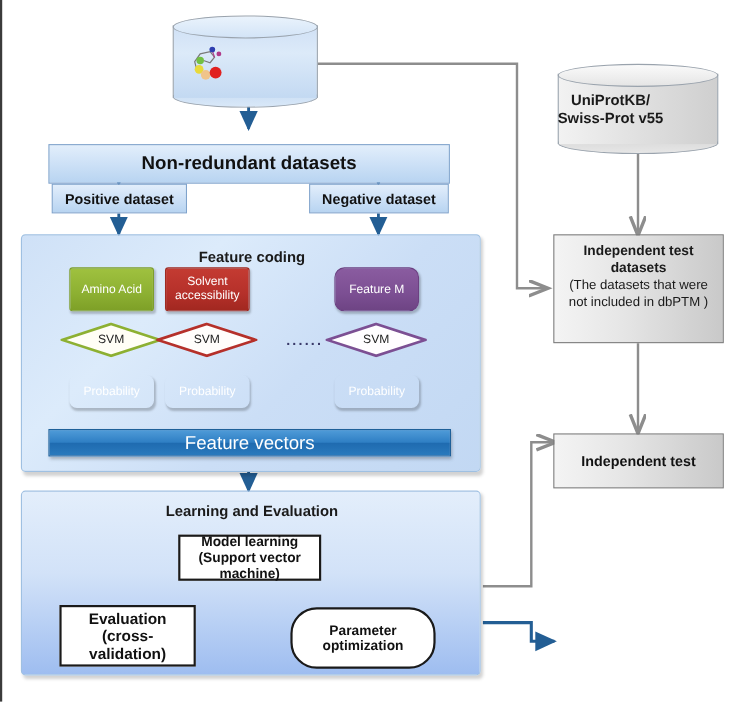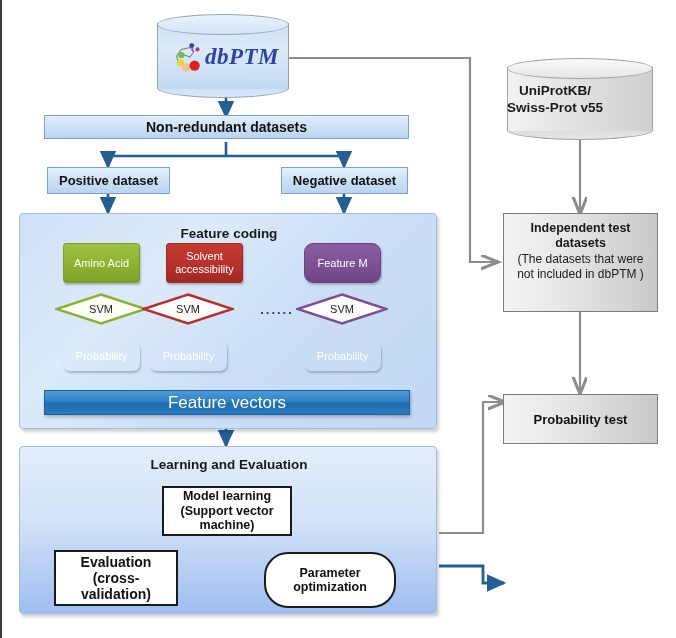--- a/index.html
+++ b/index.html
@@ -95,21 +95,21 @@
   .fbox{
     border-radius:3px;
     color:#fff;
     font-size:11px;
     line-height:1.18;
     text-align:center;
     box-shadow:1px 2px 2px rgba(0,0,0,.22);
   }
   .fbox.green {background:linear-gradient(to bottom,#9ec councils);}
   .fbox.green {background:linear-gradient(to bottom,#9fc13f 0%,#8db032 60%,#7ea027 100%);border:1px solid #7d9e2c;}
-  .fbox.red   {background:linear-gradient(to bottom,#c43b32 0%,#b5302a 60%,#a22820 100%);border:1px solid #9e2a22;margin-left:16px;}
+  .fbox.red   {background:linear-gradient(to bottom,#c43b32 0%,#b5302a 60%,#a22820 100%);border:1px solid #9e2a22;}
   .fbox.purple{background:linear-gradient(to bottom,#8a5ca0 0%,#7c4f93 60%,#6e4484 100%);border:1px solid #6c4182;}
 
   .pbox{
     border-radius:7px;color:#fff;font-size:11px;
     box-shadow:1px 2px 2px rgba(0,0,0,.22);
   }
 
   
   .diamond{}
   .diamond svg{display:block;}
@@ -196,37 +196,36 @@
       <svg width="40" height="34" viewBox="0 0 40 34">
         <path d="M10,24 L8,16 L13,9 L22,7 L26,12 L22,17 L16,15" stroke="#7a7a7a" stroke-width="1.1" fill="none"></path>
         <path d="M24,6 L26,12" stroke="#b03a8a" stroke-width="1.1" fill="none"></path>
         <circle cx="13" cy="15" r="3.4" fill="#73c043"></circle>
         <circle cx="12" cy="23" r="4" fill="#e8d93a"></circle>
         <circle cx="18" cy="28" r="4.4" fill="#f0c48a"></circle>
         <circle cx="27" cy="26" r="5.4" fill="#e02020"></circle>
         <circle cx="24" cy="5" r="2.6" fill="#2e3fb0"></circle>
         <circle cx="30" cy="9" r="2.2" fill="#b03a8a"></circle>
       </svg>
-      <span class="wordmark" style="font-size:23px;margin-left:-2px;">dbPTM</span>
     </div>
   </div>
 
   <div class="abs cyl cyl-gray" style="left:505px;top:58px;width:146px;height:82px;">
     <div class="bot"></div>
     <div class="body"></div>
     <div class="top"></div>
     <div class="lbl ttl" style="font-size:13.5px;">
       <span>
         <span>UniProtKB/</span><br>
         <span>Swiss-Prot  v55</span>
       </span>
     </div>
   </div>
 
-  <div class="abs bluebox ctr ttl" style="left:42px;top:115px;width:365px;height:24px;font-size:14px;">
+  <div class="abs bluebox ctr ttl" style="left:42px;top:131px;width:365px;height:36px;font-size:17px;">
     <span>Non-redundant  datasets</span>
   </div>
 
   <div class="abs bluebox ctr ttl" style="left:45px;top:167px;width:123px;height:27px;font-size:13px;">
     <span>Positive dataset</span>
   </div>
   <div class="abs bluebox ctr ttl" style="left:279px;top:167px;width:127px;height:27px;font-size:13px;">
     <span>Negative dataset</span>
   </div>
 
@@ -276,35 +275,35 @@
   </div>
 
   <div class="abs fvec ctr" style="left:42px;top:390px;width:366px;height:25px;">
     <span>Feature vectors</span>
   </div>
 
   <div class="abs panel panel-learn" style="left:17px;top:446px;width:418px;height:168px;">
     <div class="abs ttl ctr" style="left:0;top:8px;width:418px;height:18px;font-size:13.5px;">Learning and  Evaluation</div>
   </div>
 
-  <div class="abs whitebox ctr ttl" style="left:160px;top:486px;width:130px;height:50px;font-size:12.5px;line-height:1.15;padding:0 4px;">
+  <div class="abs whitebox ctr ttl" style="left:160px;top:486px;width:130px;height:42px;font-size:12.5px;line-height:1.15;padding:0 4px;">
     <span>Model learning (Support vector machine)</span>
   </div>
 
   <div class="abs whitebox ctr ttl" style="left:52px;top:550px;width:124px;height:56px;font-size:14px;line-height:1.15;padding:0 16px;">
     <span>Evaluation (cross-validation)</span>
   </div>
 
   <div class="abs whitebox ctr ttl" style="left:262px;top:552px;width:132px;height:56px;font-size:12.5px;line-height:1.15;padding:0 4px;border-radius:24px;">
     <span>Parameter optimization</span>
   </div>
 
   <div class="abs graybox" style="left:501px;top:213px;width:155px;height:99px;padding:7px 6px 0;">
     <div class="ttl" style="font-size:12.5px;text-align:center;line-height:1.2;">Independent test datasets</div>
     <div style="font-size:12px;text-align:center;line-height:1.22;margin-top:1px;color:#1a1a1a;">(The datasets that were not  included in dbPTM  )</div>
   </div>
 
   <div class="abs graybox ctr ttl" style="left:501px;top:394px;width:155px;height:50px;font-size:13px;">
-    <span>Probability test</span>
+    <span>Independent test</span>
   </div>
 
 
 </div>
 
 </body></html>

